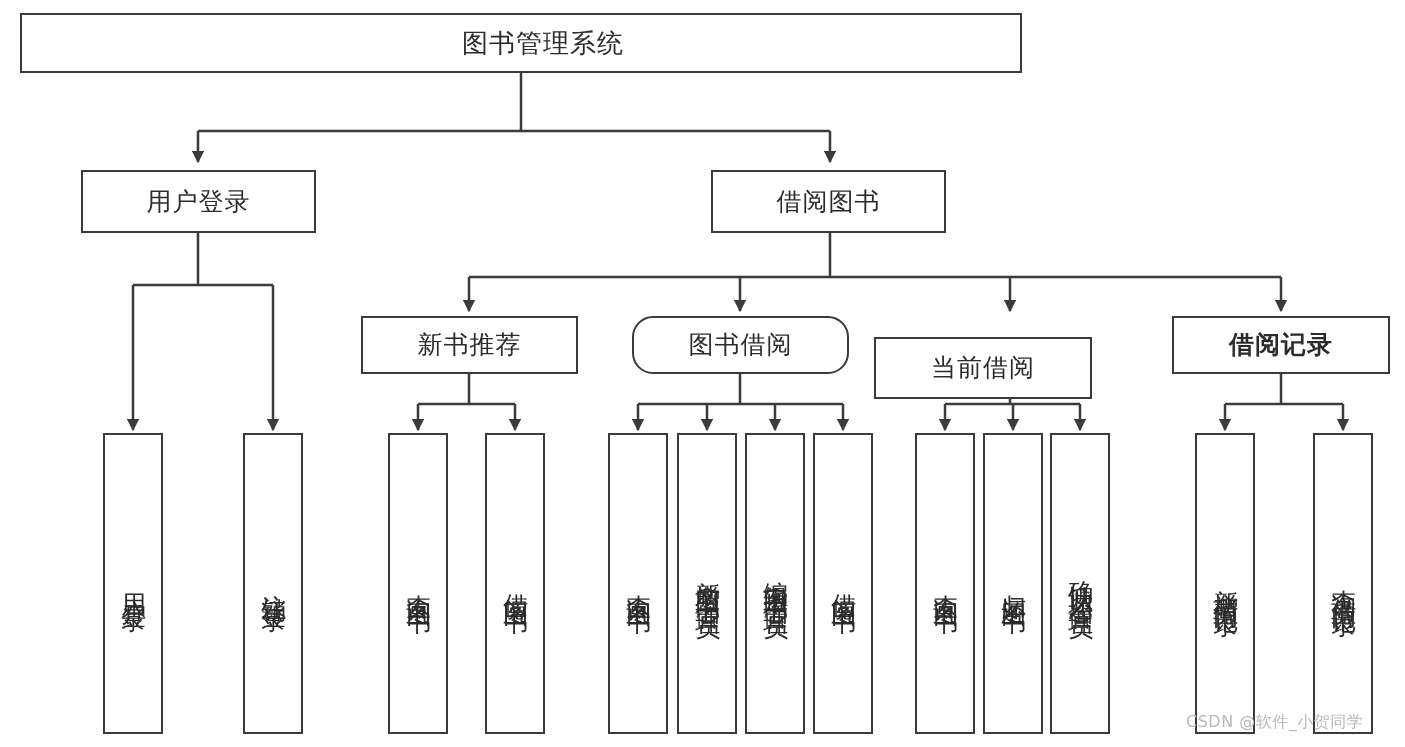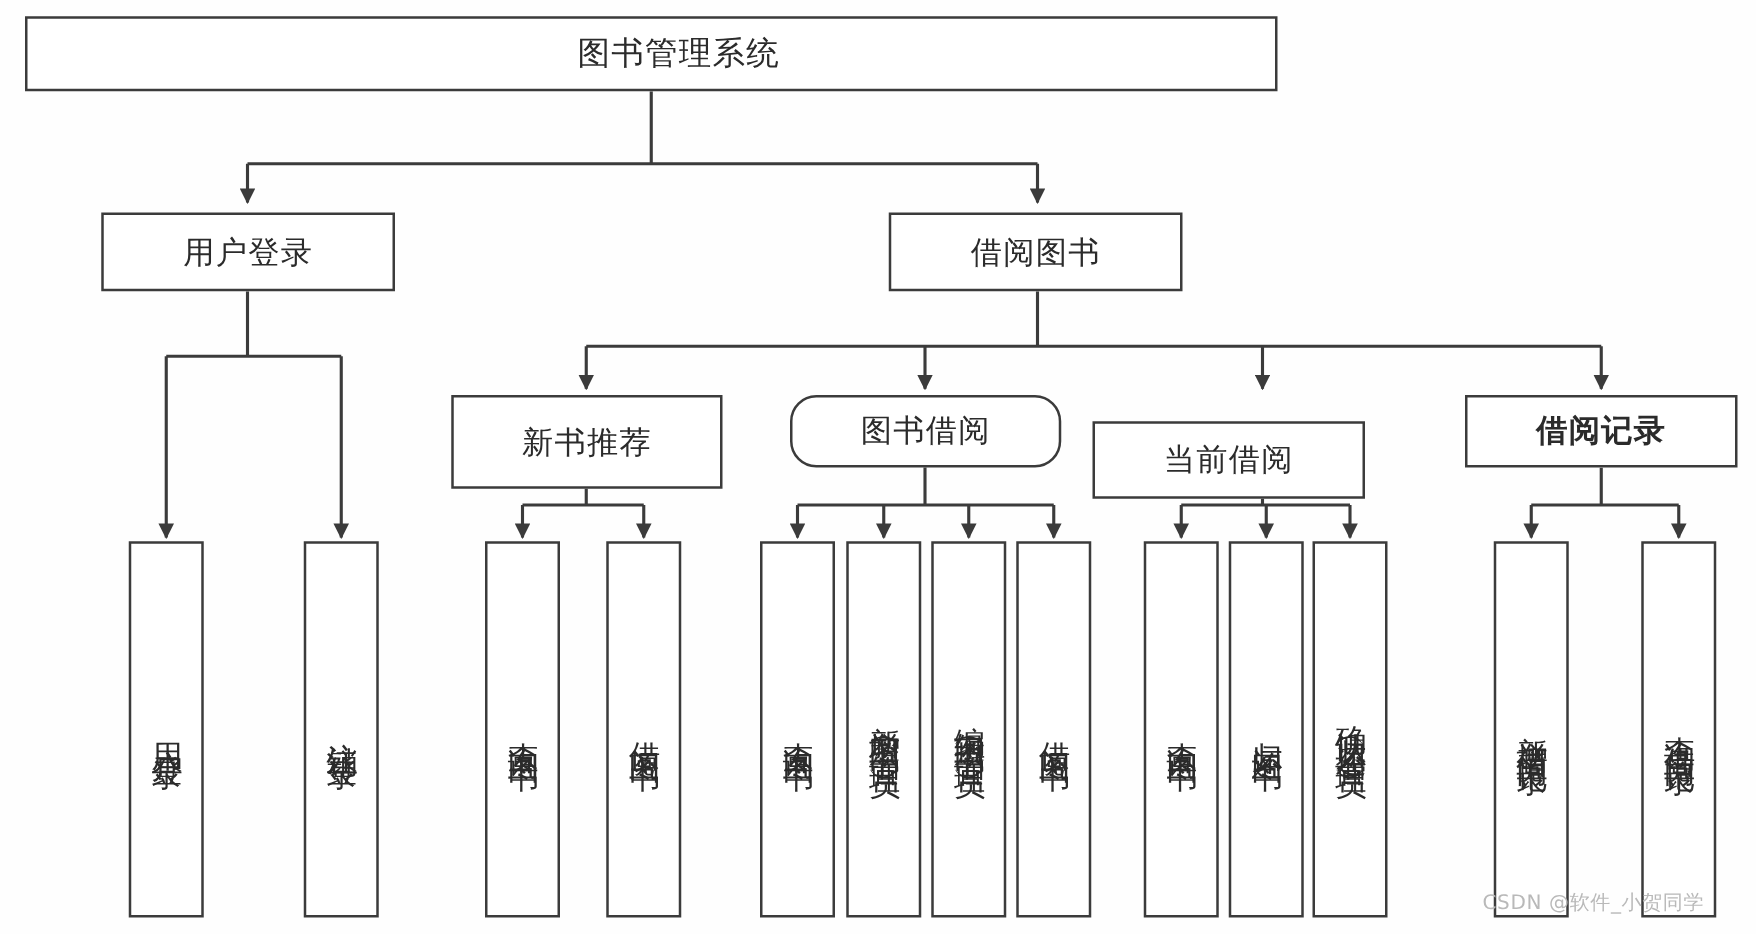--- a/index.html
+++ b/index.html
@@ -120,21 +120,21 @@
     <span>图书管理系统</span>
   </div>
 
   <div class="node horiz" style="left:81px; top:170px; width:235px; height:63px;">
     <span>用户登录</span>
   </div>
   <div class="node horiz" style="left:711px; top:170px; width:235px; height:63px;">
     <span>借阅图书</span>
   </div>
 
-  <div class="node horiz" style="left:361px; top:316px; width:217px; height:75px;">
+  <div class="node horiz" style="left:361px; top:316px; width:217px; height:58px;">
     <span>新书推荐</span>
   </div>
   <div class="node horiz" style="left:632px; top:316px; width:217px; height:58px;border-radius:21px;">
     <span>图书借阅</span>
   </div>
   <div class="node horiz" style="left:874px; top:316px; width:218px; height:62px;margin-top:21px;">
     <span>当前借阅</span>
   </div>
   <div class="node horiz" style="left:1172px; top:316px; width:218px; height:58px;font-weight:bold;">
     <span>借阅记录</span>

